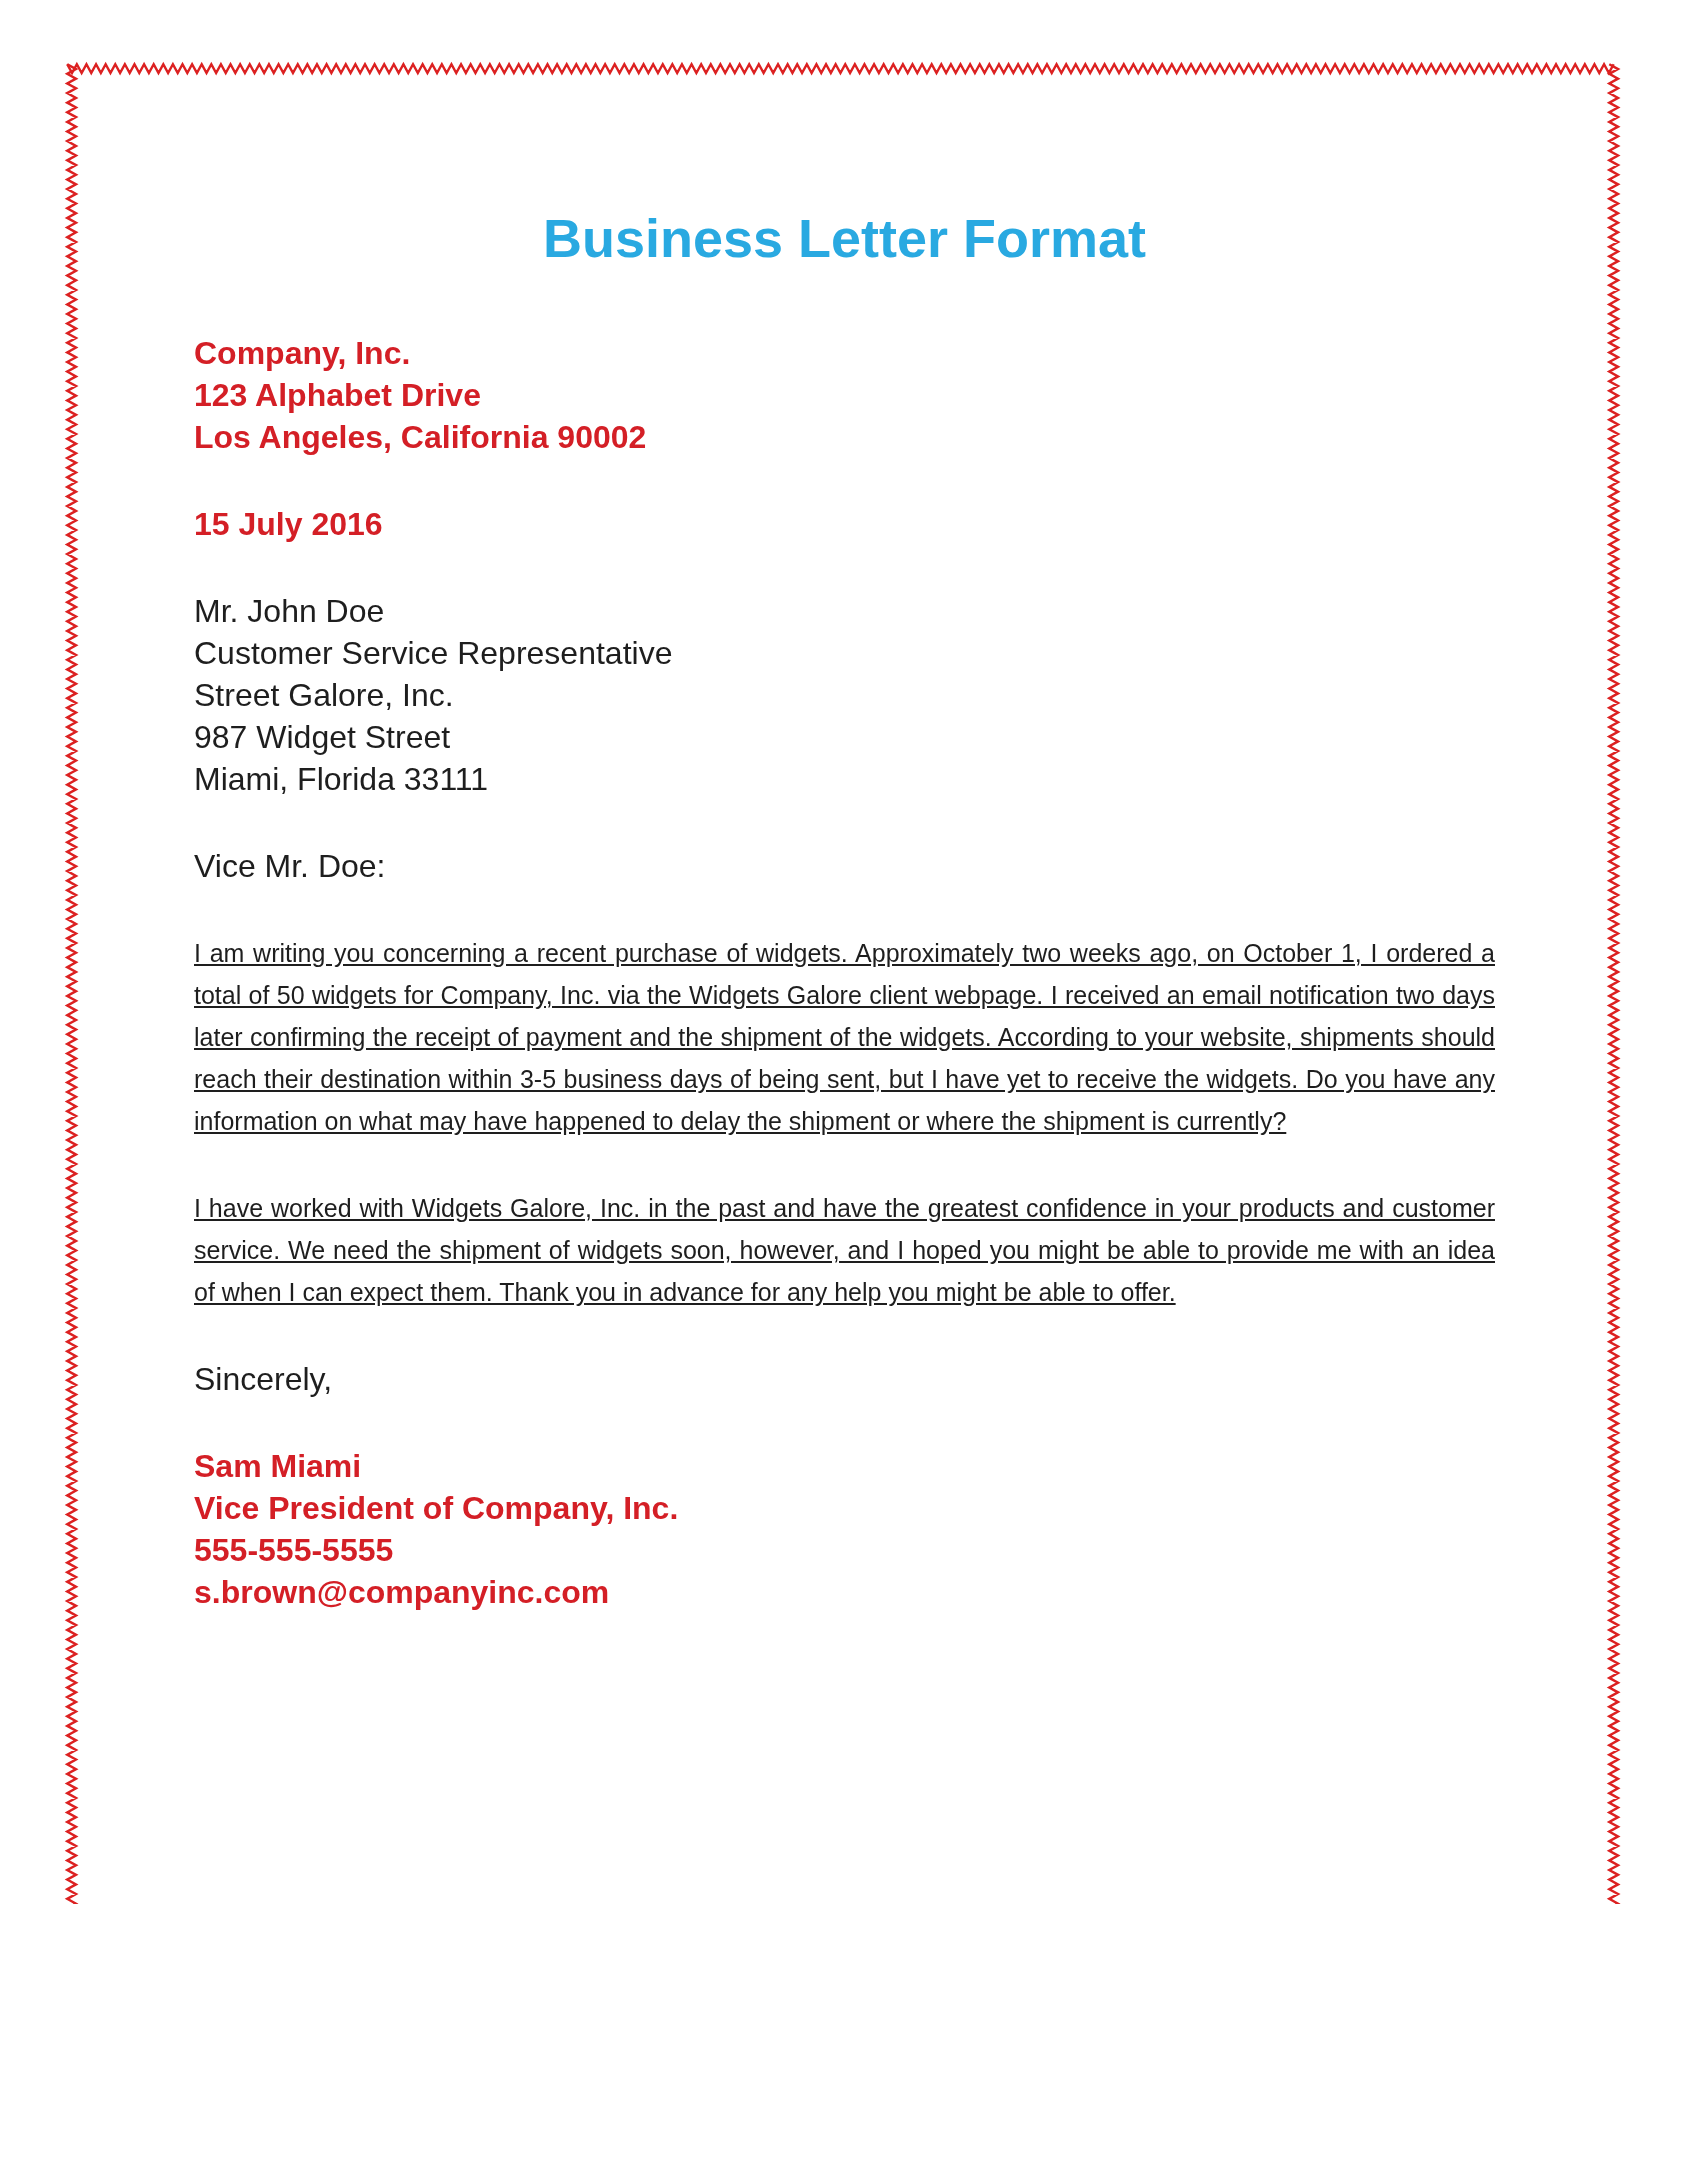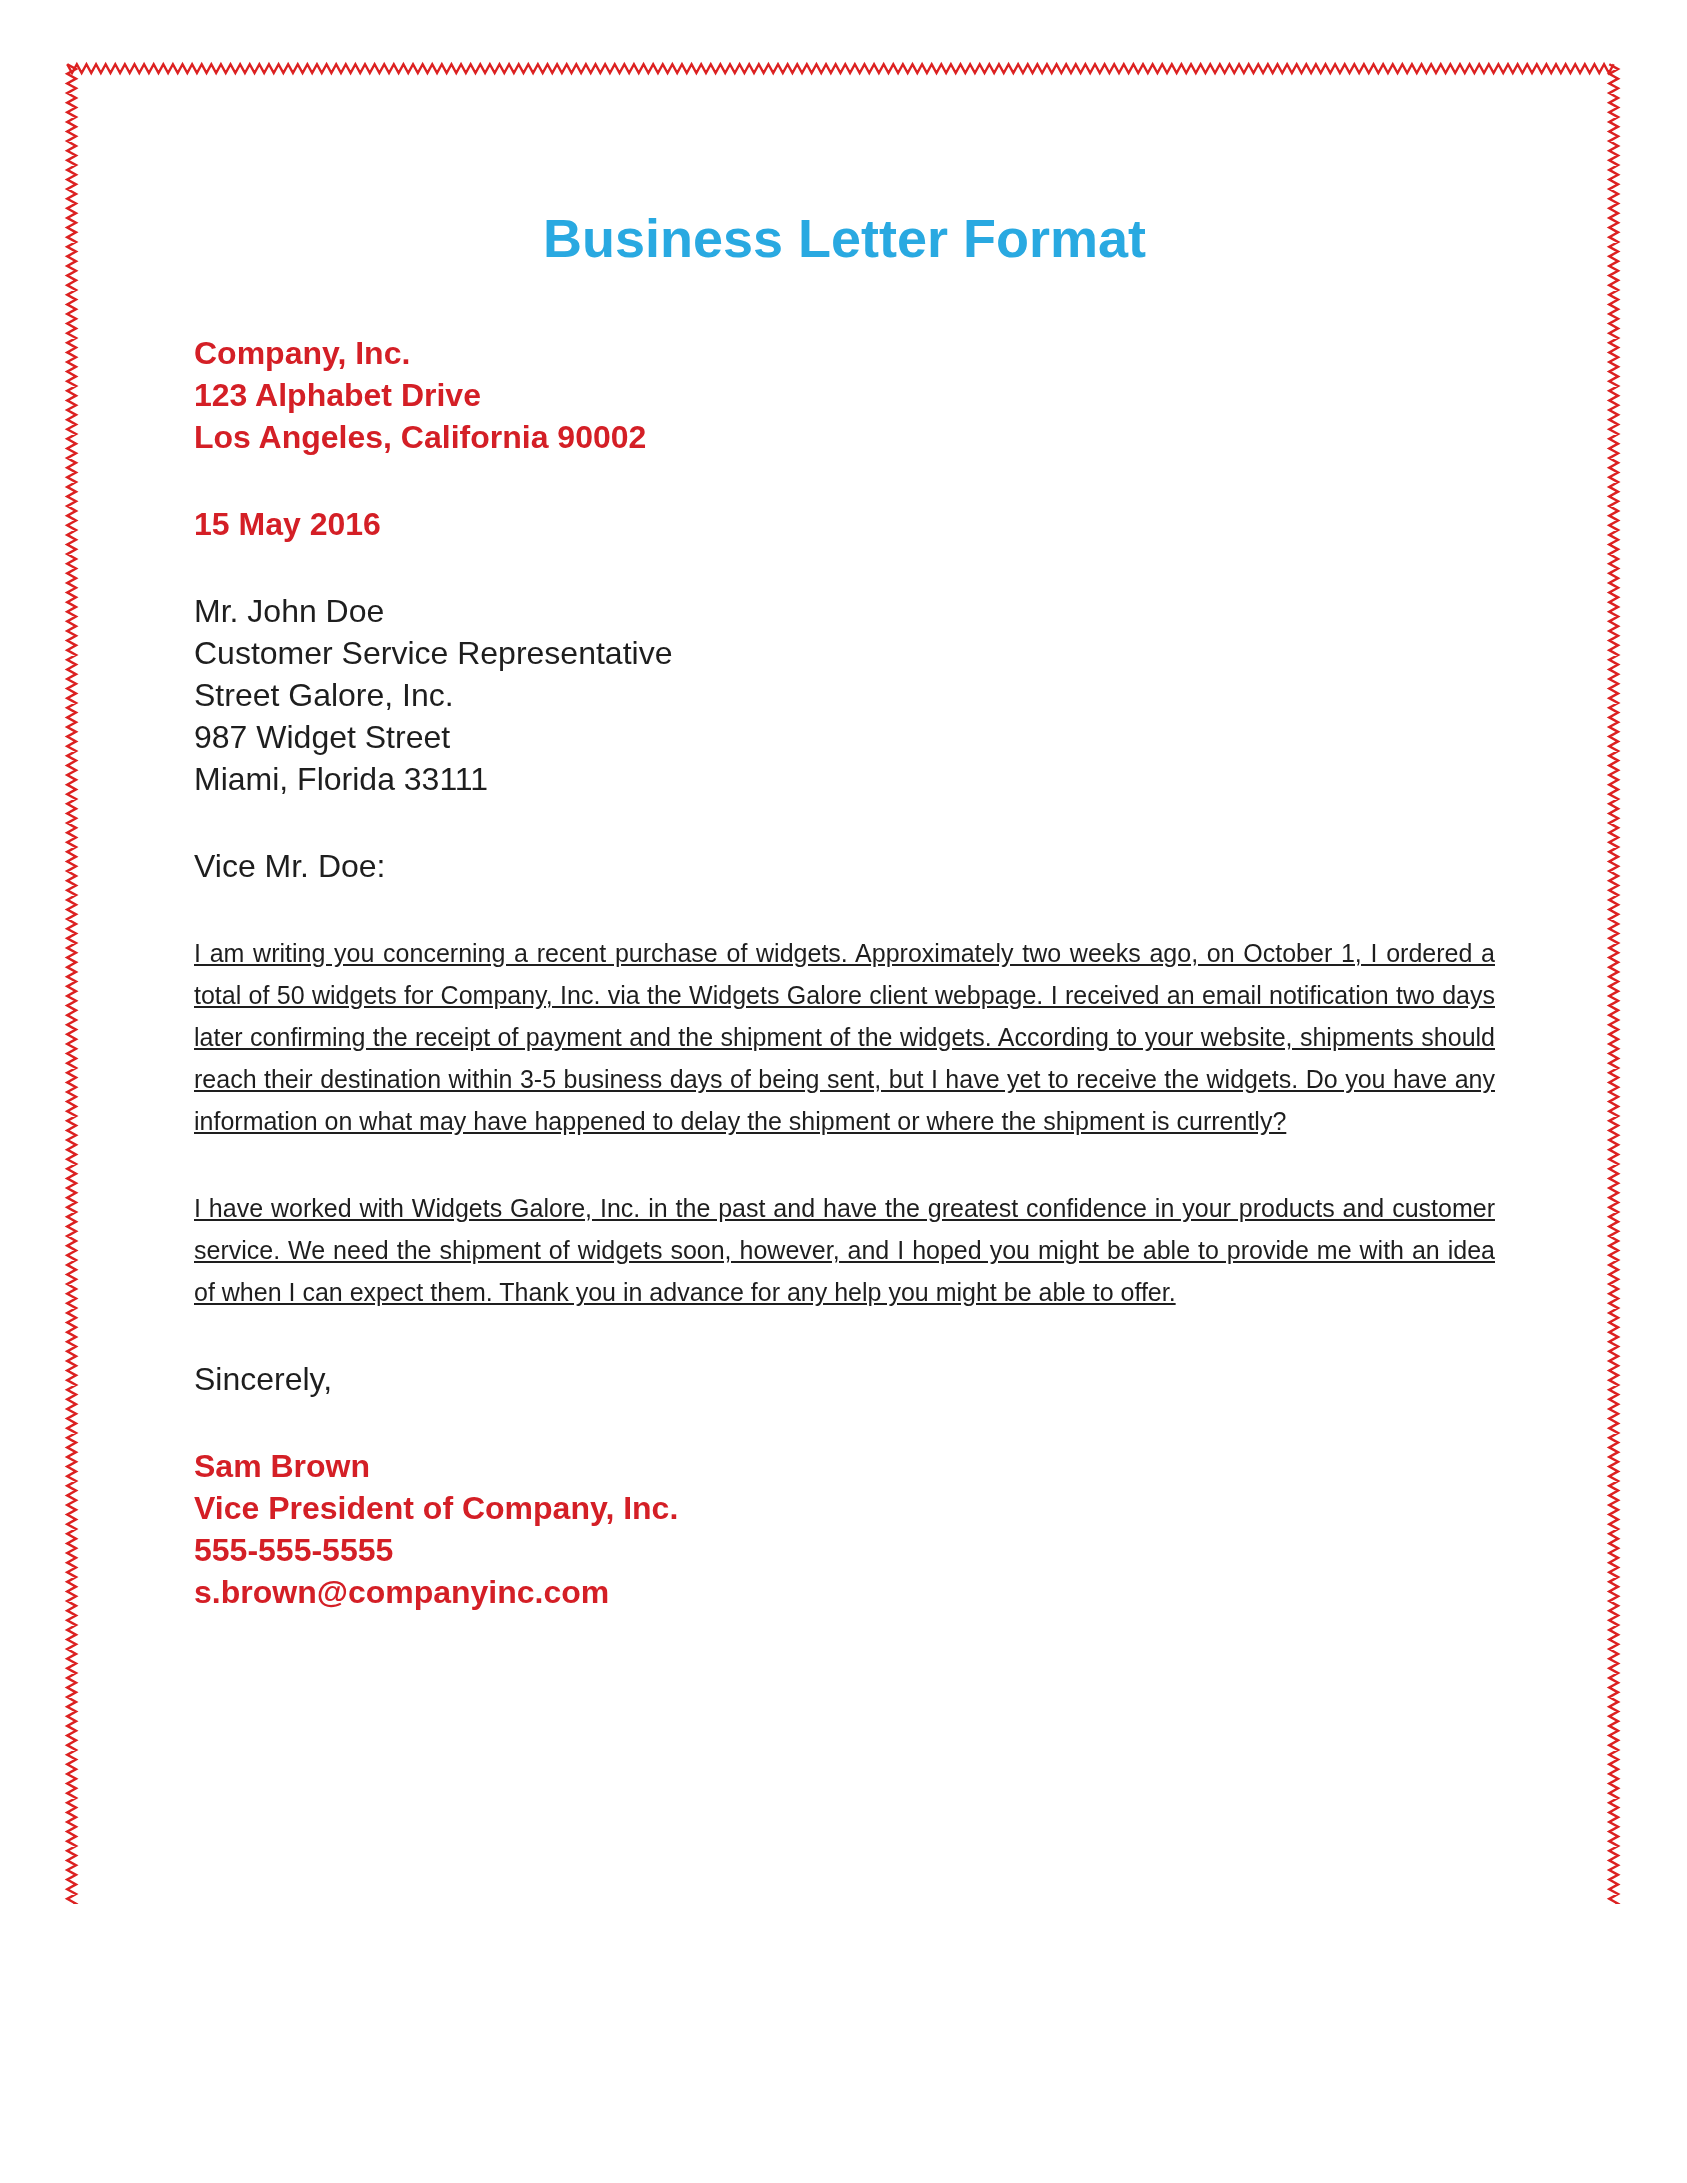--- a/index.html
+++ b/index.html
@@ -74,21 +74,21 @@
 
     <h1 class="title">Business Letter Format</h1>
 
     <div class="block red-bold first-after-title">
       <div class="line">Company, Inc.</div>
       <div class="line">123 Alphabet Drive</div>
       <div class="line">Los Angeles, California 90002</div>
     </div>
 
     <div class="block red-bold">
-      <div class="line">15 May 2016</div>
+      <div class="line">15 July 2016</div>
     </div>
 
     <div class="block">
       <div class="line">Mr. John Doe</div>
       <div class="line">Customer Service Representative</div>
       <div class="line">Street Galore, Inc.</div>
       <div class="line">987 Widget Street</div>
       <div class="line">Miami, Florida 33111</div>
     </div>
 
@@ -98,21 +98,21 @@
 
     <p class="para">I am writing you concerning a recent purchase of widgets. Approximately two weeks ago, on October 1, I ordered a total of 50 widgets for Company, Inc. via the Widgets Galore client webpage. I received an email notification two days later confirming the receipt of payment and the shipment of the widgets. According to your website, shipments should reach their destination within 3-5 business days of being sent, but I have yet to receive the widgets. Do you have any information on what may have happened to delay the shipment or where the shipment is currently?</p>
 
     <p class="para">I have worked with Widgets Galore, Inc. in the past and have the greatest confidence in your products and customer service. We need the shipment of widgets soon, however, and I hoped you might be able to provide me with an idea of when I can expect them. Thank you in advance for any help you might be able to offer.</p>
 
     <div class="block">
       <div class="line">Sincerely,</div>
     </div>
 
     <div class="block red-bold">
-      <div class="line">Sam Brown</div>
+      <div class="line">Sam Miami</div>
       <div class="line">Vice President of Company, Inc.</div>
       <div class="line">555-555-5555</div>
       <div class="line">s.brown@companyinc.com</div>
     </div>
 
   </div>
 </div>
 
 
 </body></html>

